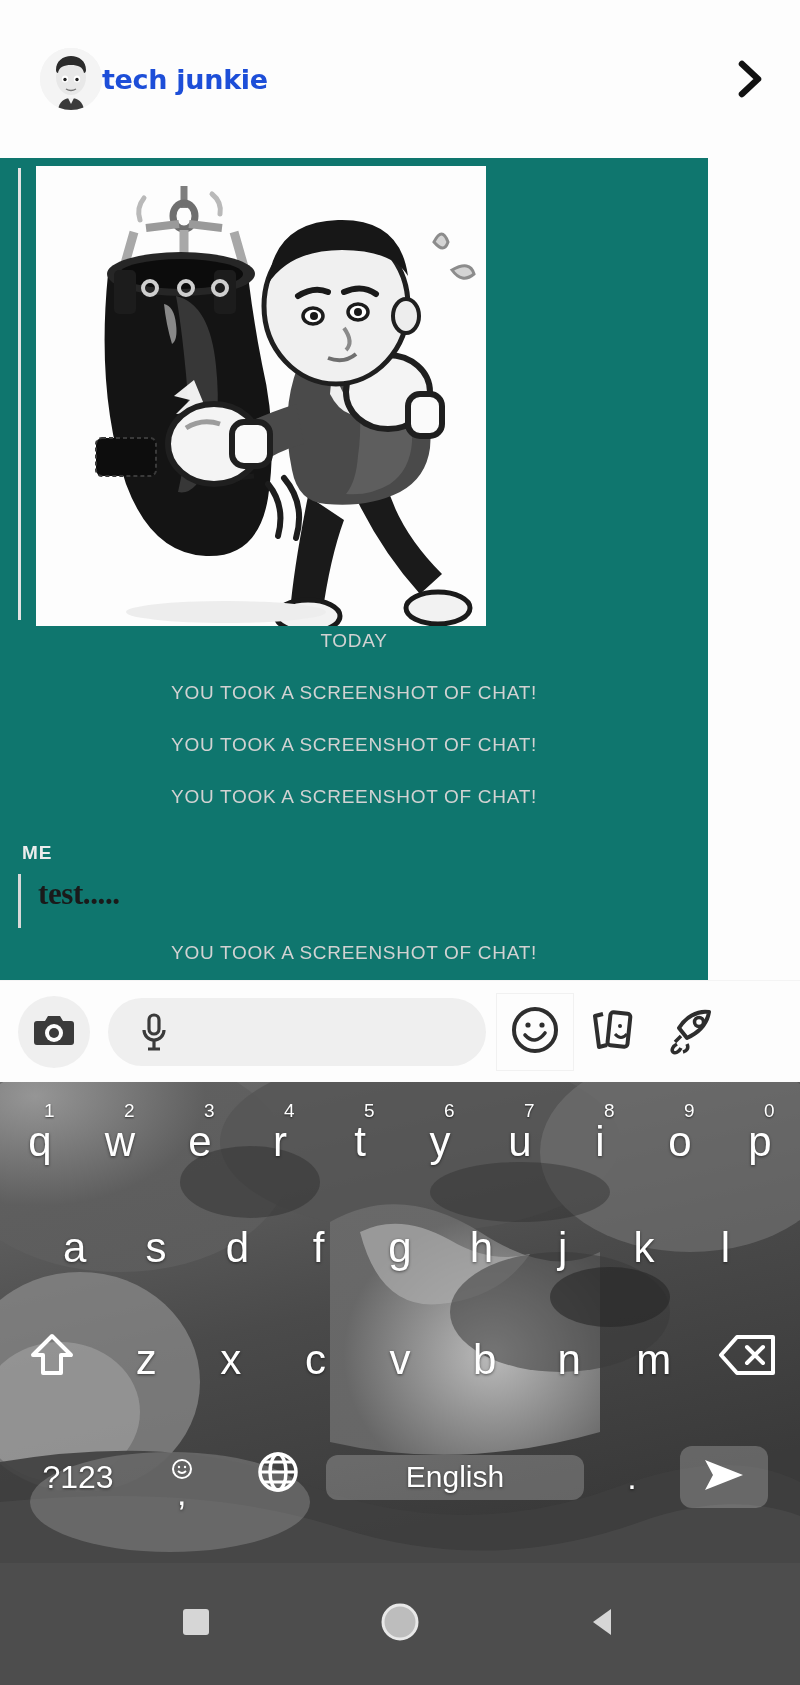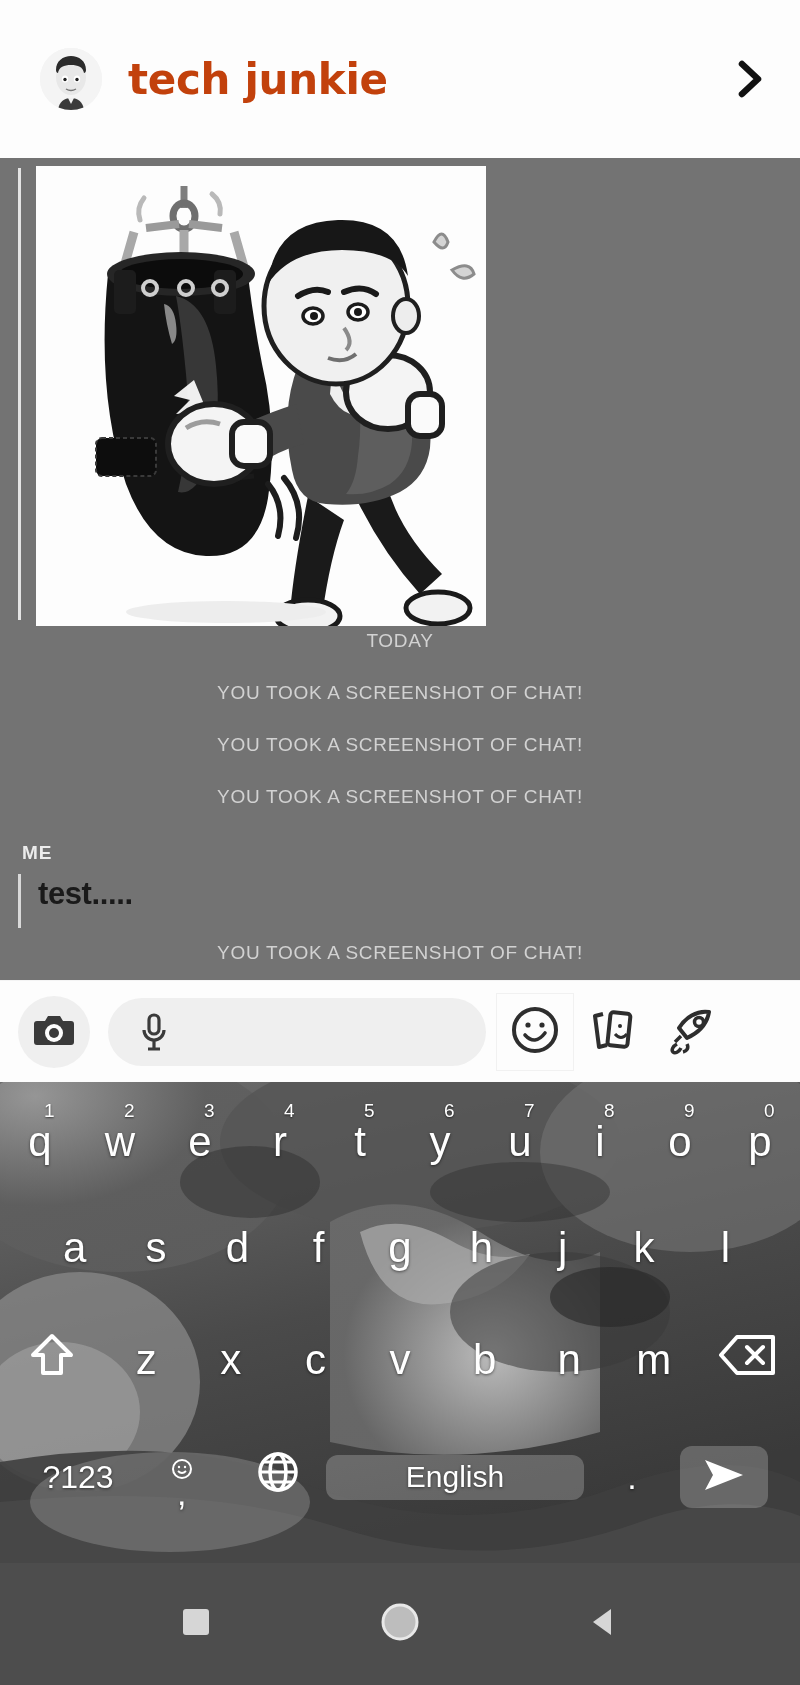--- a/index.html
+++ b/index.html
@@ -16,30 +16,30 @@
     position: absolute; top: 0; left: 0; width: 800px; height: 158px;
     display: flex; align-items: center; padding: 0 28px 0 40px;
     background: #fdfdfd;
   }
   .avatar {
     width: 62px; height: 62px; border-radius: 50%;
     background: #f2f2f2; flex: 0 0 auto; position: relative; overflow: hidden;
   }
   .avatar svg { display:block; width:62px; height:62px; }
   .header-title {
-    margin-left: 26px; font-size: 42px; font-weight: bold;
-    color: #c2410c; letter-spacing: -0.3px; flex: 1 1 auto;
+    font-size: 27px; font-weight: bold;
+    color: #1d4ed8; letter-spacing: -0.3px; flex: 1 1 auto;
     font-family: "DejaVu Sans", sans-serif;
   }
   .chevron-right { width: 44px; height: 44px; flex: 0 0 auto; }
 
   
   .chat {
-    position: absolute; top: 158px; left: 0; width: 800px; height: 822px;
-    background: #737373; overflow: hidden;
+    position: absolute; top: 158px; left: 0; width: 708px; height: 822px;
+    background: #0f766e; overflow: hidden;
   }
   .msg-sticker { position: relative; padding: 8px 0 0 0; }
   .accent-bar {
     position: absolute; left: 18px; top: 10px; width: 3px; height: 452px;
     background: #e4e4e4;
   }
   .sticker-wrap { padding-left: 36px; width: 500px; }
   .sticker-wrap svg { display: block; width: 450px; height: 460px; }
 
   .sys-line {
@@ -53,21 +53,21 @@
     margin: 34px 0 0 22px; font-size: 19px; color: #ececec;
     letter-spacing: 1px; font-weight: bold;
   }
   .me-msg { position: relative; margin-top: 12px; padding-left: 38px; }
   .me-msg .bar {
     position: absolute; left: 18px; top: -2px; width: 3px; height: 54px;
     background: #d9d9d9;
   }
   .me-text {
     font-size: 31px; color: #1a1a1a; font-weight: bold; letter-spacing: -0.4px;
-    font-family: Liberation Sans, sans-serif;
+    font-family: Liberation Serif, serif;
   }
 
   
   .inputbar {
     position: absolute; top: 980px; left: 0; width: 800px; height: 102px;
     background: #fdfdfd; display: flex; align-items: center;
     padding: 0 14px 0 18px; border-top: 1px solid #f4f4f4;
   }
   .cam-btn {
     width: 72px; height: 72px; border-radius: 50%; background: #efefef;

